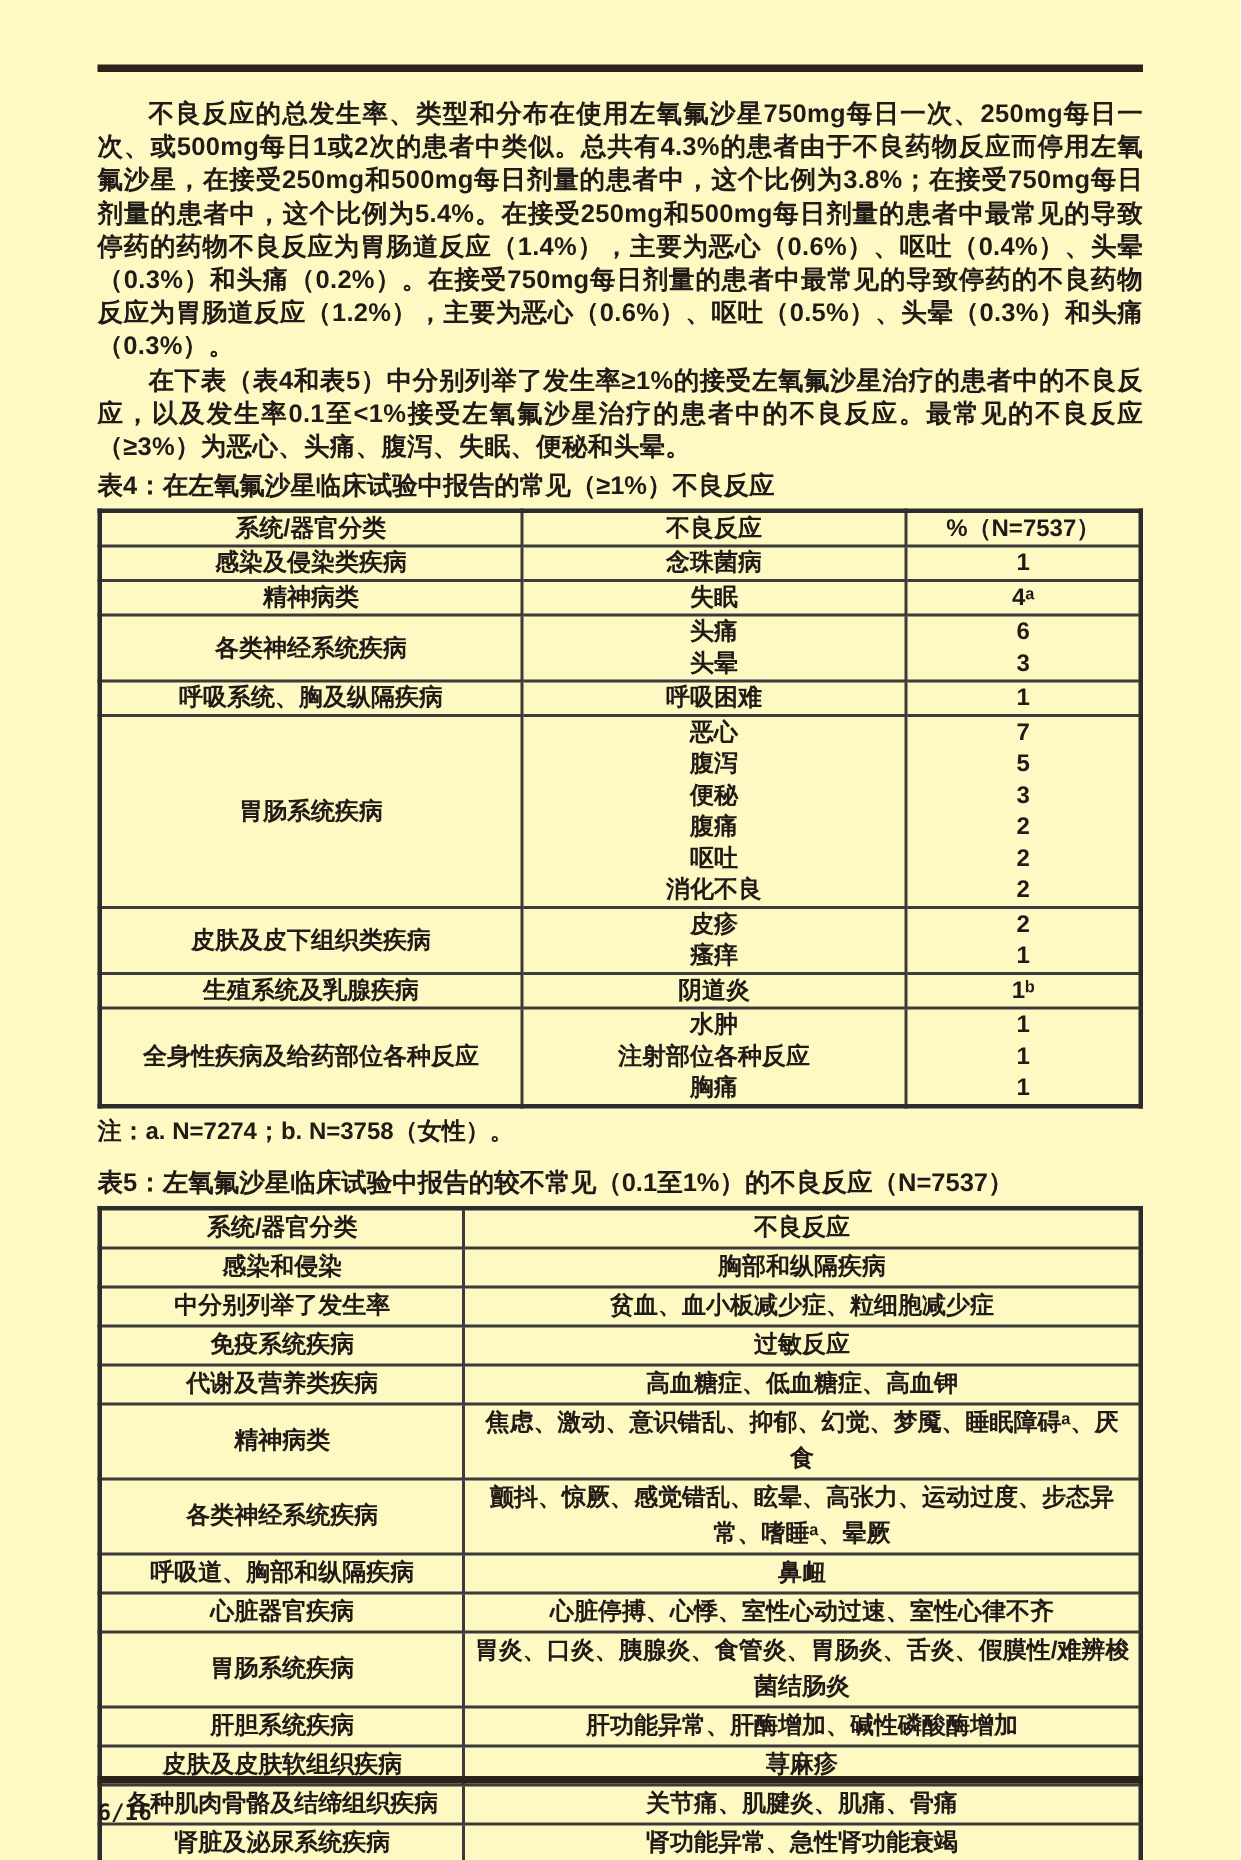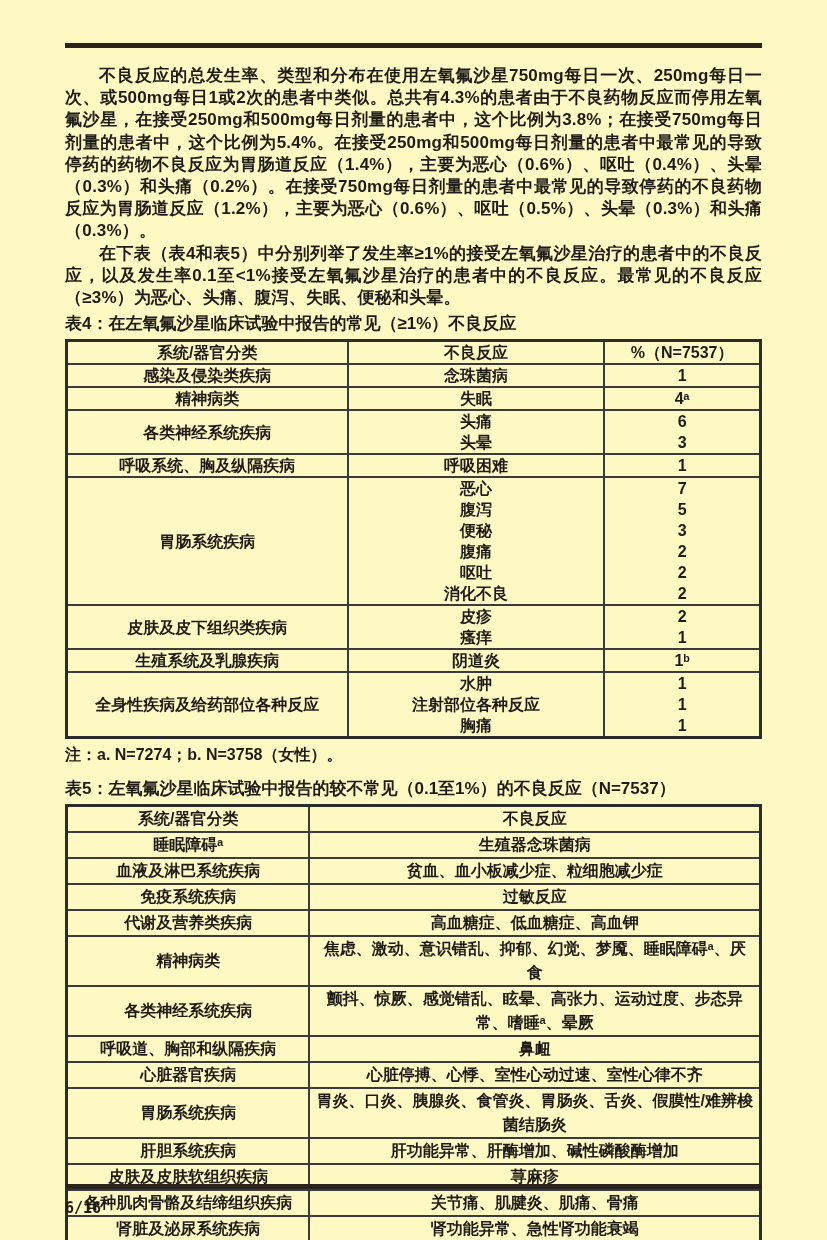--- a/index.html
+++ b/index.html
@@ -217,25 +217,25 @@
           <col class="c2">
         </colgroup>
       <thead>
         <tr>
           <th>系统/器官分类</th>
           <th>不良反应</th>
         </tr>
       </thead>
       <tbody>
         <tr>
-          <td>睡眠障碍ᵃ</td>
-          <td>生殖器念珠菌病</td>
-        </tr>
-        <tr>
-          <td>血液及淋巴系统疾病</td>
+          <td>感染和侵染</td>
+          <td>胸部和纵隔疾病</td>
+        </tr>
+        <tr>
+          <td>中分别列举了发生率</td>
           <td>贫血、血小板减少症、粒细胞减少症</td>
         </tr>
         <tr>
           <td>免疫系统疾病</td>
           <td>过敏反应</td>
         </tr>
         <tr>
           <td>代谢及营养类疾病</td>
           <td>高血糖症、低血糖症、高血钾</td>
         </tr>

